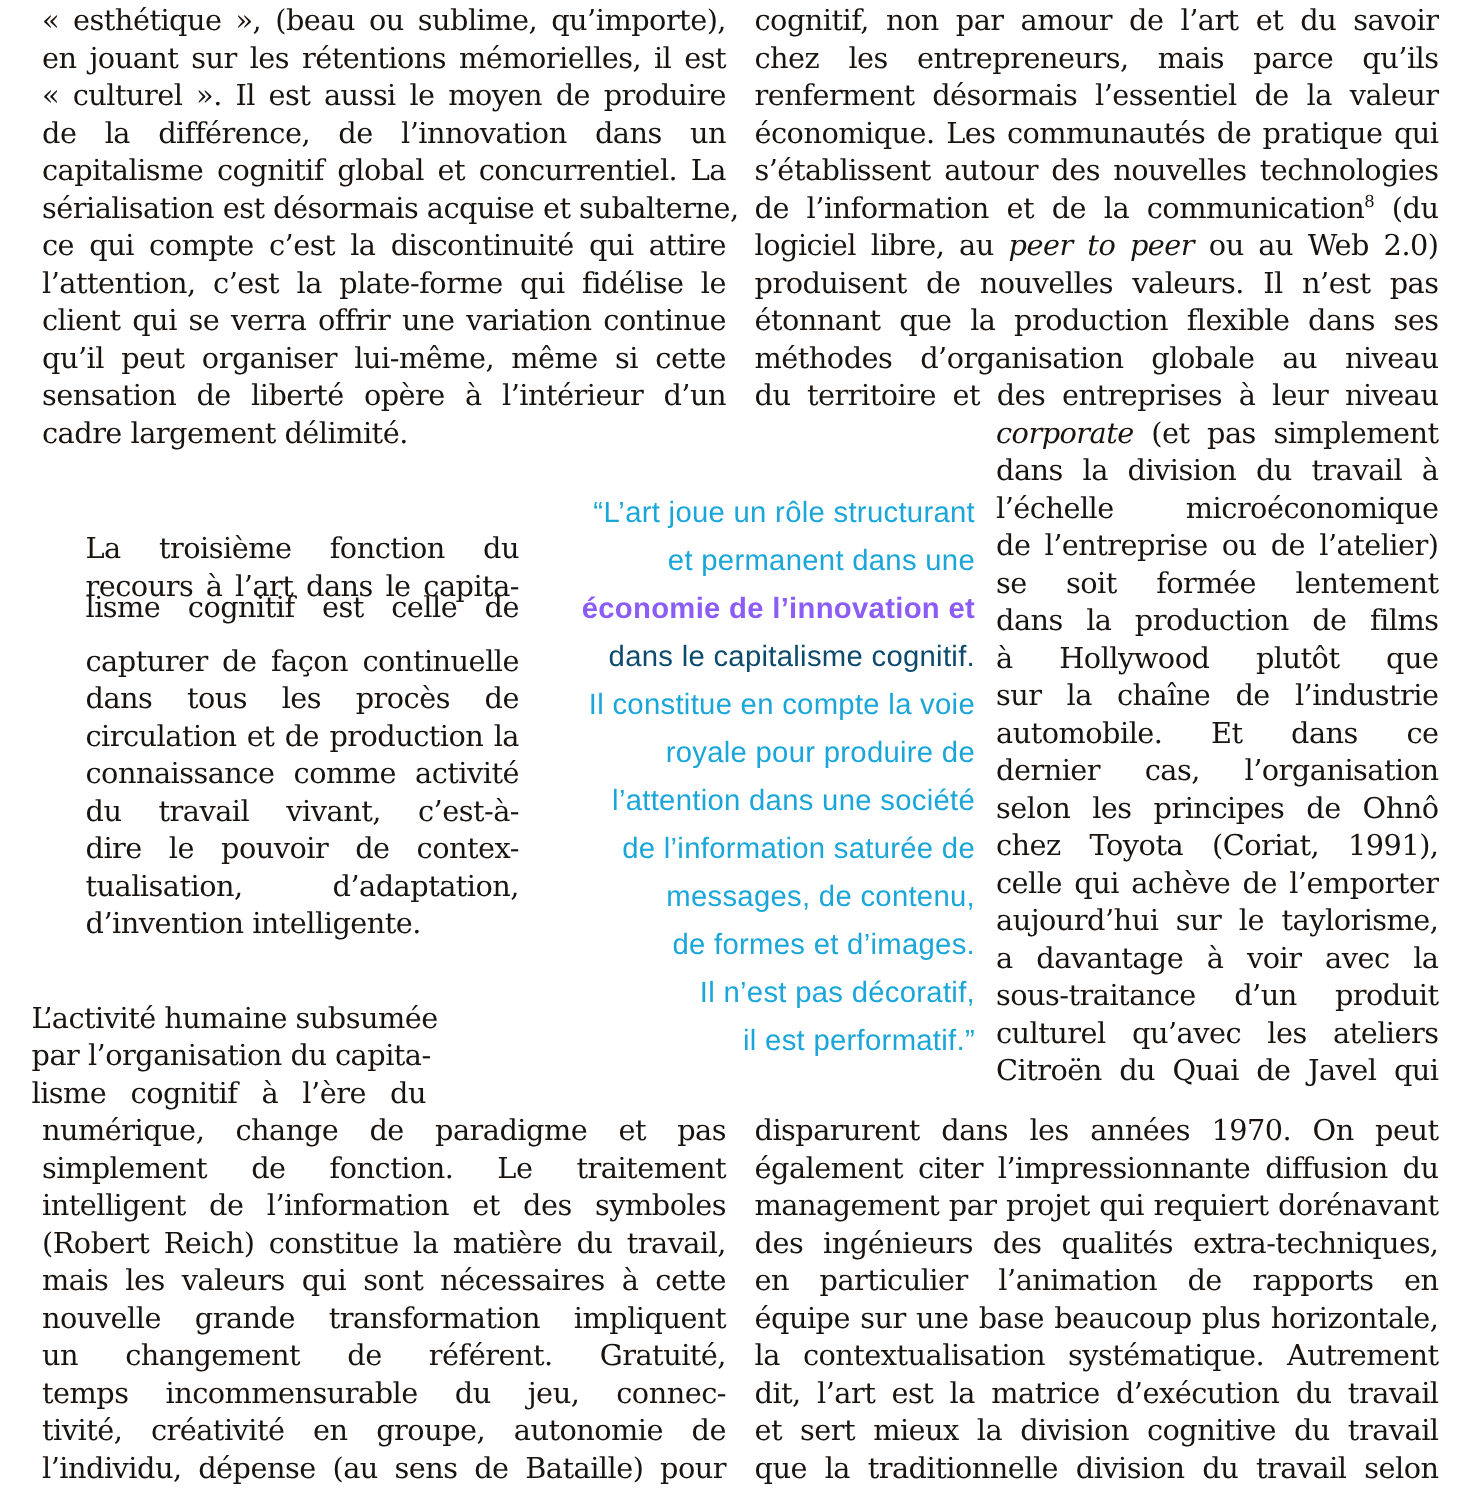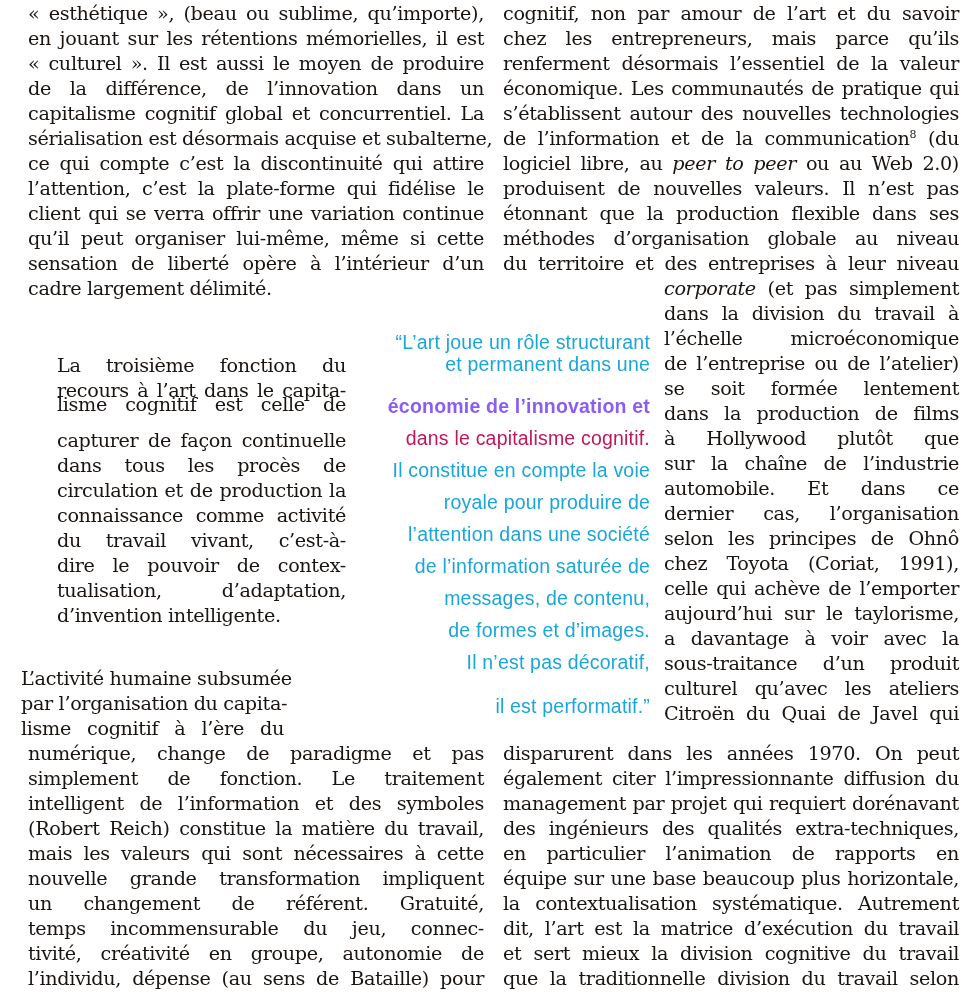--- a/index.html
+++ b/index.html
@@ -84,31 +84,31 @@
     <div class="line col-left" style="top:842px">mais les valeurs qui sont nécessaires à cette</div>
     <div class="line col-left" style="top:867px">nouvelle grande transformation impliquent</div>
     <div class="line col-left" style="top:892px">un changement de référent. Gratuité,</div>
     <div class="line col-left" style="top:917px">temps incommensurable du jeu, connec-</div>
     <div class="line col-left" style="top:942px">tivité, créativité en groupe, autonomie de</div>
     <div class="line col-left" style="top:967px">l’individu, dépense (au sens de Bataille) pour</div>
   </div>
 
   <div>
     <div class="quote-line" style="top: 326px; color: rgb(27, 166, 217);">“L’art joue un rôle structurant</div>
-    <div class="quote-line" style="top: 348px; color: rgb(27, 166, 217);">et permanent dans une</div>
+    <div class="quote-line" style="top: 358px; color: rgb(27, 166, 217);">et permanent dans une</div>
     <div class="quote-line" style="top: 390px; color: #8b5cf6; font-weight: bold;">économie de l’innovation et</div>
-    <div class="quote-line" style="top: 422px; color: #be185d;">dans le capitalisme cognitif.</div>
+    <div class="quote-line" style="top: 422px; color: #0c4a6e;">dans le capitalisme cognitif.</div>
     <div class="quote-line" style="top: 454px; color: rgb(27, 166, 217);">Il constitue en compte la voie</div>
     <div class="quote-line" style="top: 486px; color: rgb(27, 166, 217);">royale pour produire de</div>
     <div class="quote-line" style="top: 518px; color: rgb(27, 166, 217);">l’attention dans une société</div>
     <div class="quote-line" style="top: 550px; color: rgb(27, 166, 217);">de l’information saturée de</div>
     <div class="quote-line" style="top: 582px; color: rgb(27, 166, 217);">messages, de contenu,</div>
     <div class="quote-line" style="top: 614px; color: rgb(27, 166, 217);">de formes et d’images.</div>
     <div class="quote-line" style="top: 646px; color: rgb(27, 166, 217);">Il n’est pas décoratif,</div>
-    <div class="quote-line" style="top: 678px; color: rgb(27, 166, 217); margin-top: 12px;">il est performatif.”</div>
+    <div class="quote-line" style="top: 678px; color: rgb(27, 166, 217);">il est performatif.”</div>
   </div>
 
   <div>
     <div class="line col-right" style="top:2px">cognitif, non par amour de l’art et du savoir</div>
     <div class="line col-right" style="top:27px">chez les entrepreneurs, mais parce qu’ils</div>
     <div class="line col-right" style="top:52px">renferment désormais l’essentiel de la valeur</div>
     <div class="line col-right" style="top:77px">économique. Les communautés de pratique qui</div>
     <div class="line col-right" style="top:102px">s’établissent autour des nouvelles technologies</div>
     <div class="line col-right" style="top:127px"><span>de l’information et de la communication</span><sup>8</sup><span> (du</span></div>
     <div class="line col-right" style="top:152px"><span>logiciel libre, au </span><i>peer to peer</i><span> ou au Web 2.0)</span></div>

